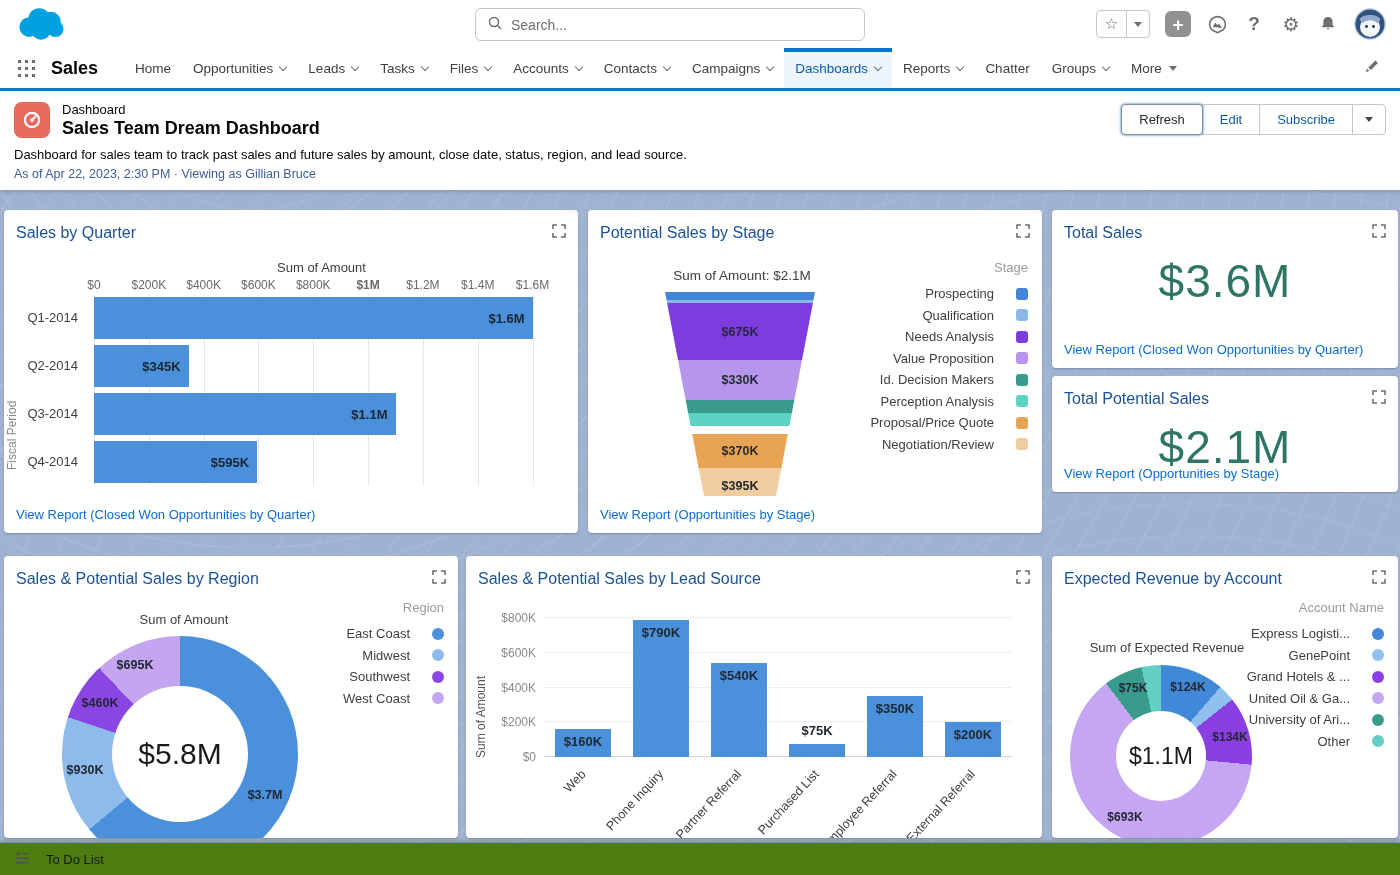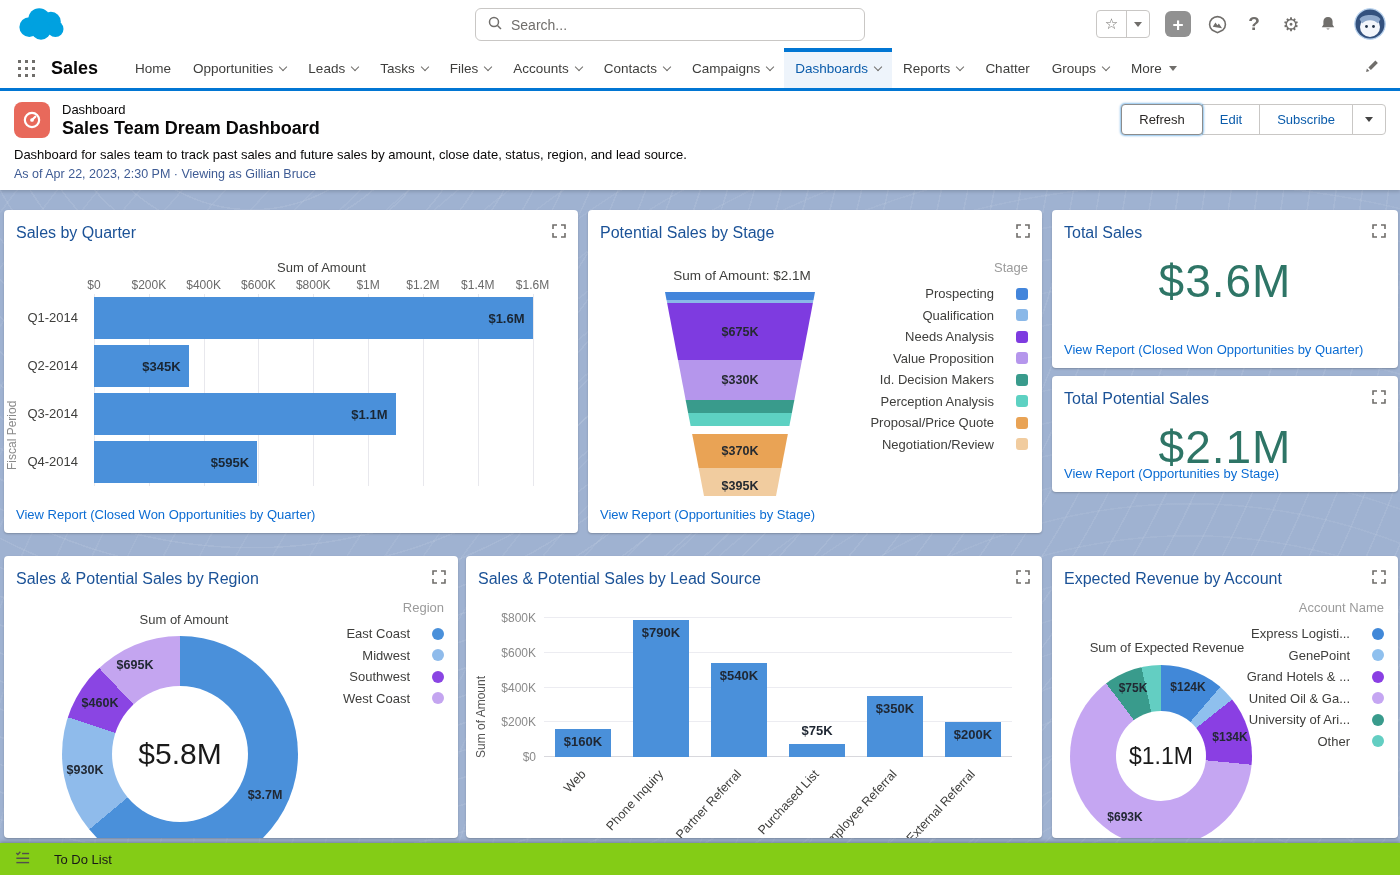--- a/index.html
+++ b/index.html
@@ -97,21 +97,21 @@
   .hgrid{position:absolute;left:0;right:0;height:1px;background:#ECECF1;z-index:0}
   #l-yaxis{position:absolute;left:16px;top:62px;width:54px;height:139px}
   .l-tick{position:absolute;right:0;font-size:12px;color:#8A8A8A;white-space:nowrap}
   .l-cols{position:absolute;left:78px;top:62px;width:468px;height:139px;display:flex}
   .l-col{flex:1;position:relative}
   .l-bar{position:absolute;left:50%;transform:translateX(-50%);bottom:0;width:56px;z-index:1;cursor:pointer}
   .l-val{position:absolute;left:50%;transform:translateX(-50%);font-size:13px;font-weight:bold;color:#1F2733;white-space:nowrap;z-index:2}
   .l-cat{position:absolute;top:147px;right:50%;transform:rotate(-47deg);transform-origin:100% 50%;font-size:12.5px;color:#3E3E3C;white-space:nowrap}
 
   
-  .utilbar{position:absolute;left:0;bottom:0;width:1400px;height:32px;background:#84cc16;box-shadow:0 -1px 4px rgba(0,0,0,.3);display:flex;align-items:center;gap:23px;padding:0 14px;z-index:50;cursor:pointer}
+  .utilbar{position:absolute;left:0;bottom:0;width:1400px;height:32px;background:#4d7c0f;box-shadow:0 -1px 4px rgba(0,0,0,.3);display:flex;align-items:center;gap:15px;padding:0 14px;z-index:50;cursor:pointer}
   .util-label{font-size:13px;color:#181818}
 </style>
 </head>
 <body>
 
 <header class="ghdr">
   <span class="logo">
     <svg width="54" height="37" viewBox="0 0 60 40">
         <g fill="#00A1E0">
           <circle cx="17" cy="24" r="11"></circle>
@@ -255,21 +255,21 @@
     <span class="expand"><svg width="14" height="14" viewBox="0 0 14 14">
           <path d="M1 5V1h4M9 1h4v4M13 9v4H9M5 13H1V9" fill="none" stroke="#706E6B" stroke-width="1.6"></path>
         </svg></span>
     <div class="q-axis-title">Sum of Amount</div>
     <div id="q-xaxis">
         <span class="q-tick" style="left: 0%;">$0</span>
         <span class="q-tick" style="left: 12.0482%;">$200K</span>
         <span class="q-tick" style="left: 24.0964%;">$400K</span>
         <span class="q-tick" style="left: 36.1446%;">$600K</span>
         <span class="q-tick" style="left: 48.1928%;">$800K</span>
-        <span class="q-tick" style="left: 60.241%;">$1M</span>
+        <span class="q-tick" style="left: 60.241%; font-weight: bold;">$1M</span>
         <span class="q-tick" style="left: 72.2892%;">$1.2M</span>
         <span class="q-tick" style="left: 84.3373%;">$1.4M</span>
         <span class="q-tick" style="left: 96.3855%;">$1.6M</span>
       </div>
     <div class="q-ylab">Fiscal Period</div>
     <div class="q-cats">
       <span class="q-cat" style="top:0">Q1-2014</span>
       <span class="q-cat" style="top:48px">Q2-2014</span>
       <span class="q-cat" style="top:96px">Q3-2014</span>
       <span class="q-cat" style="top:144px">Q4-2014</span>

